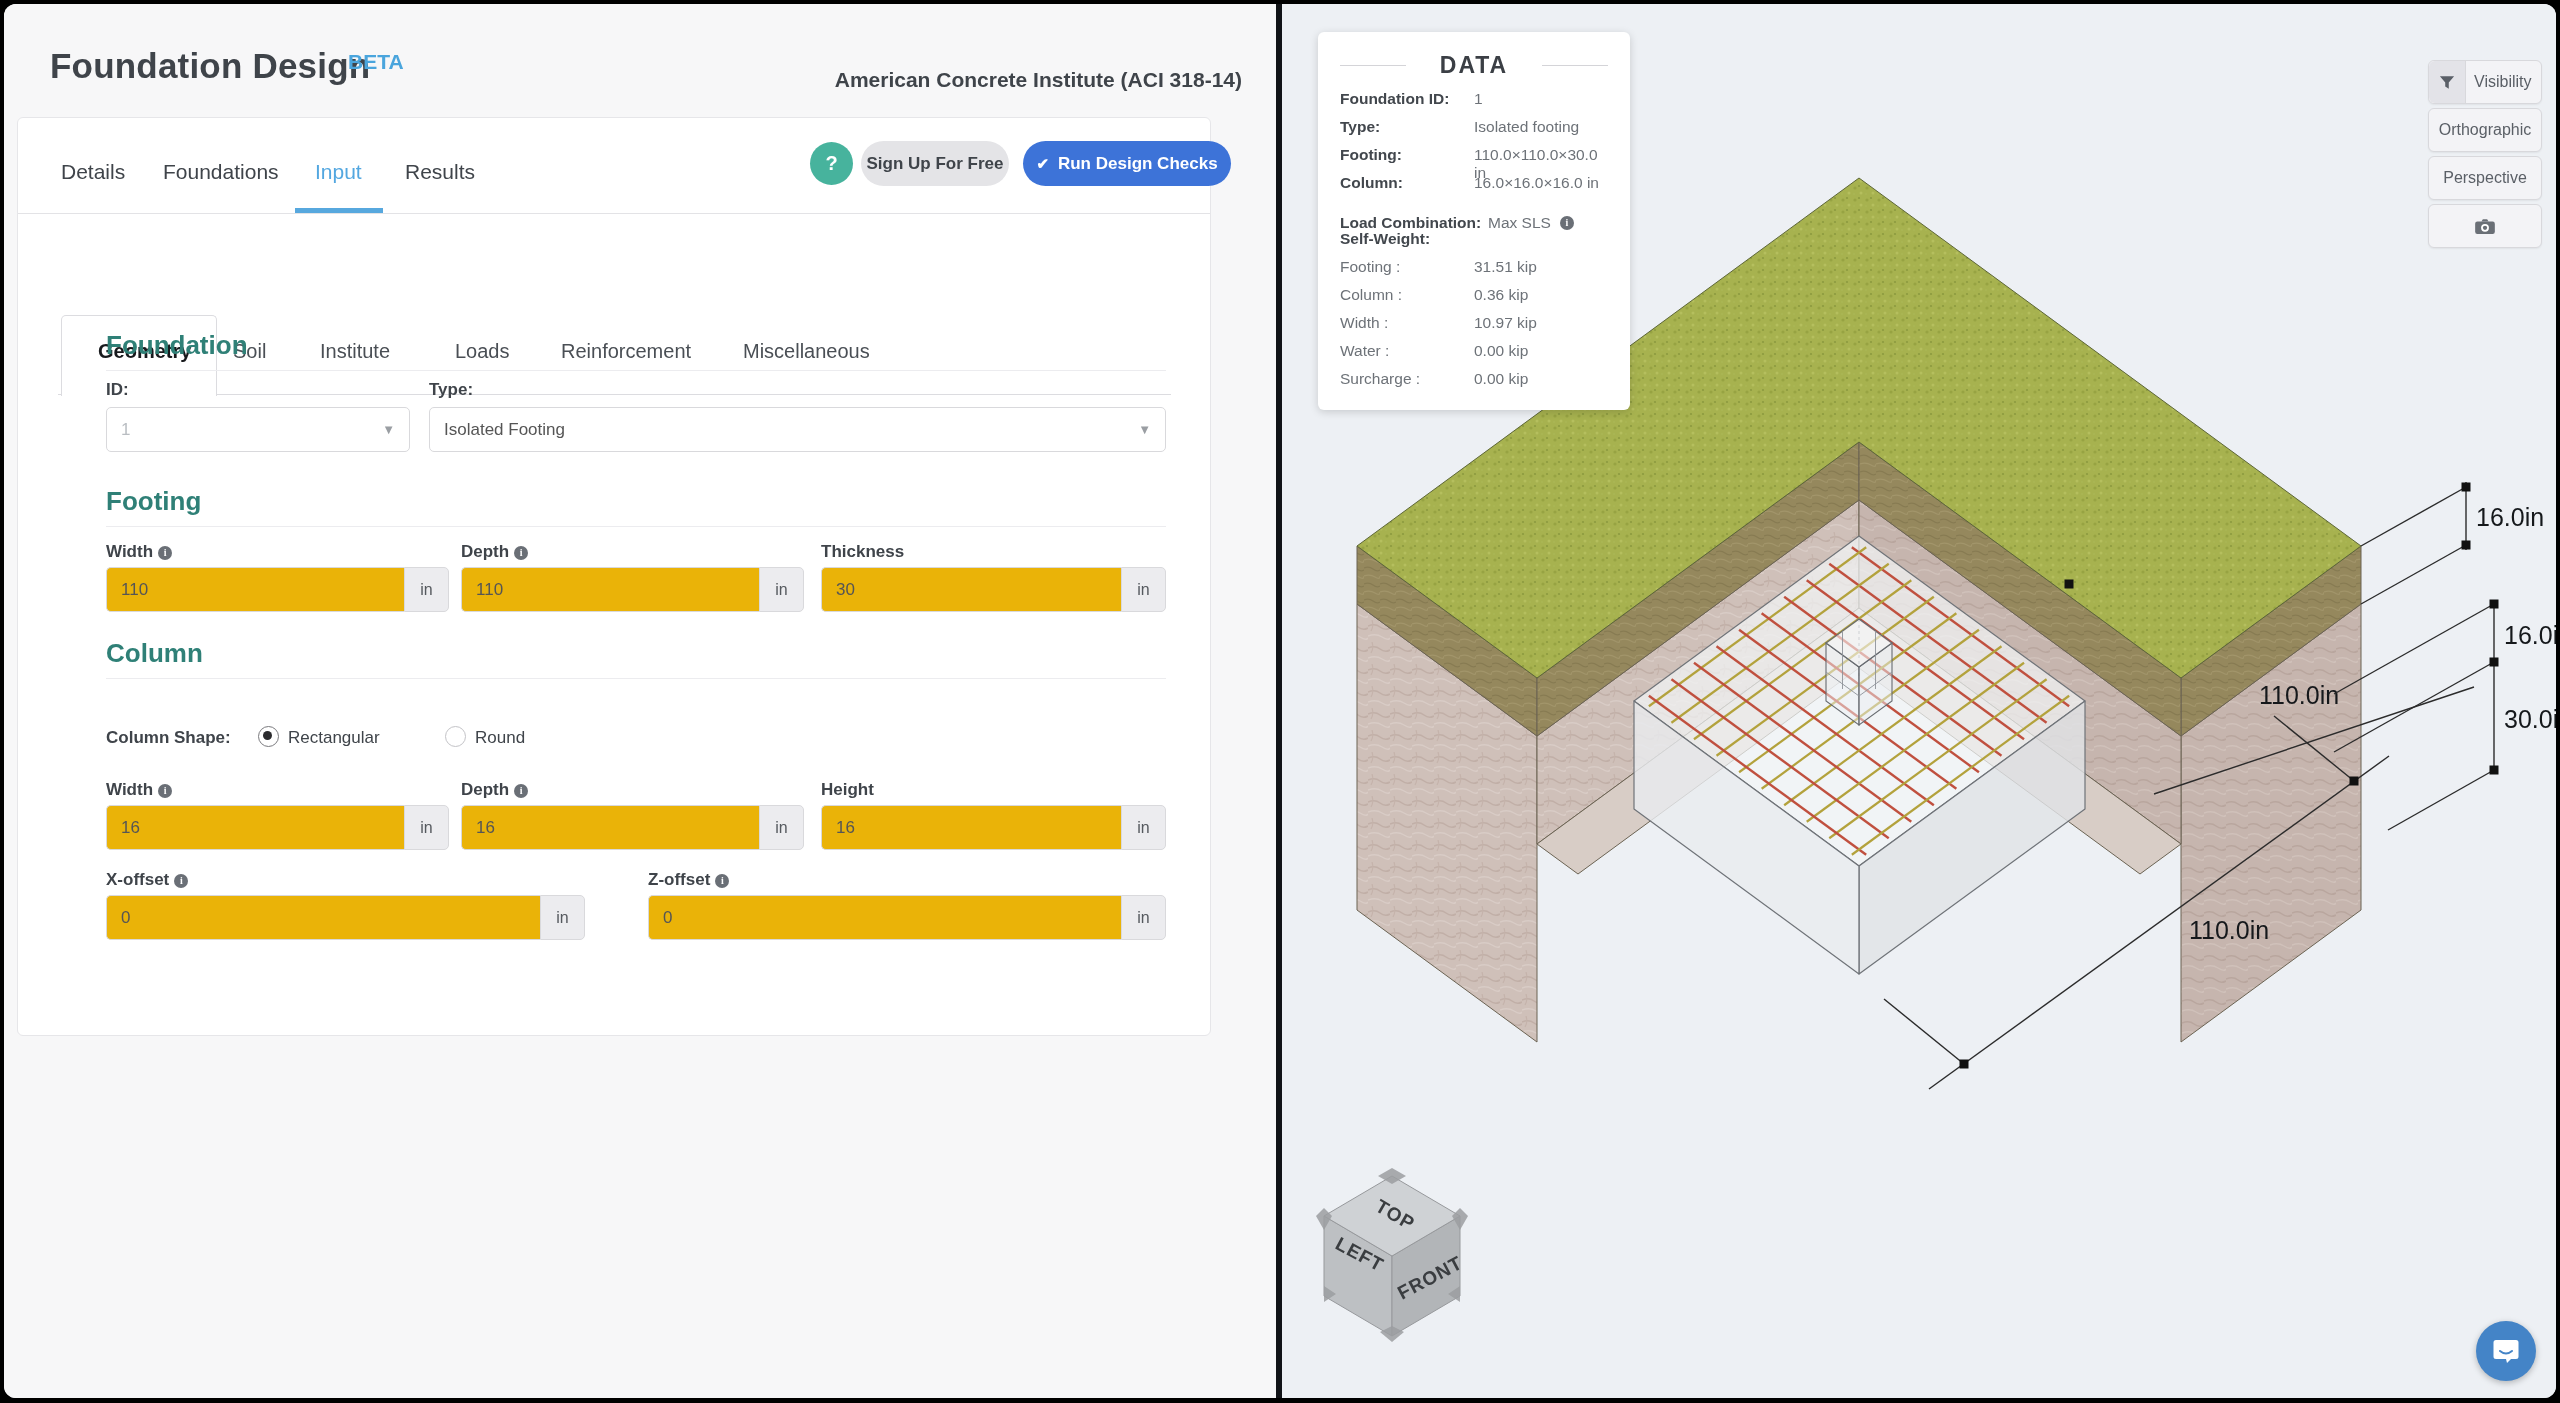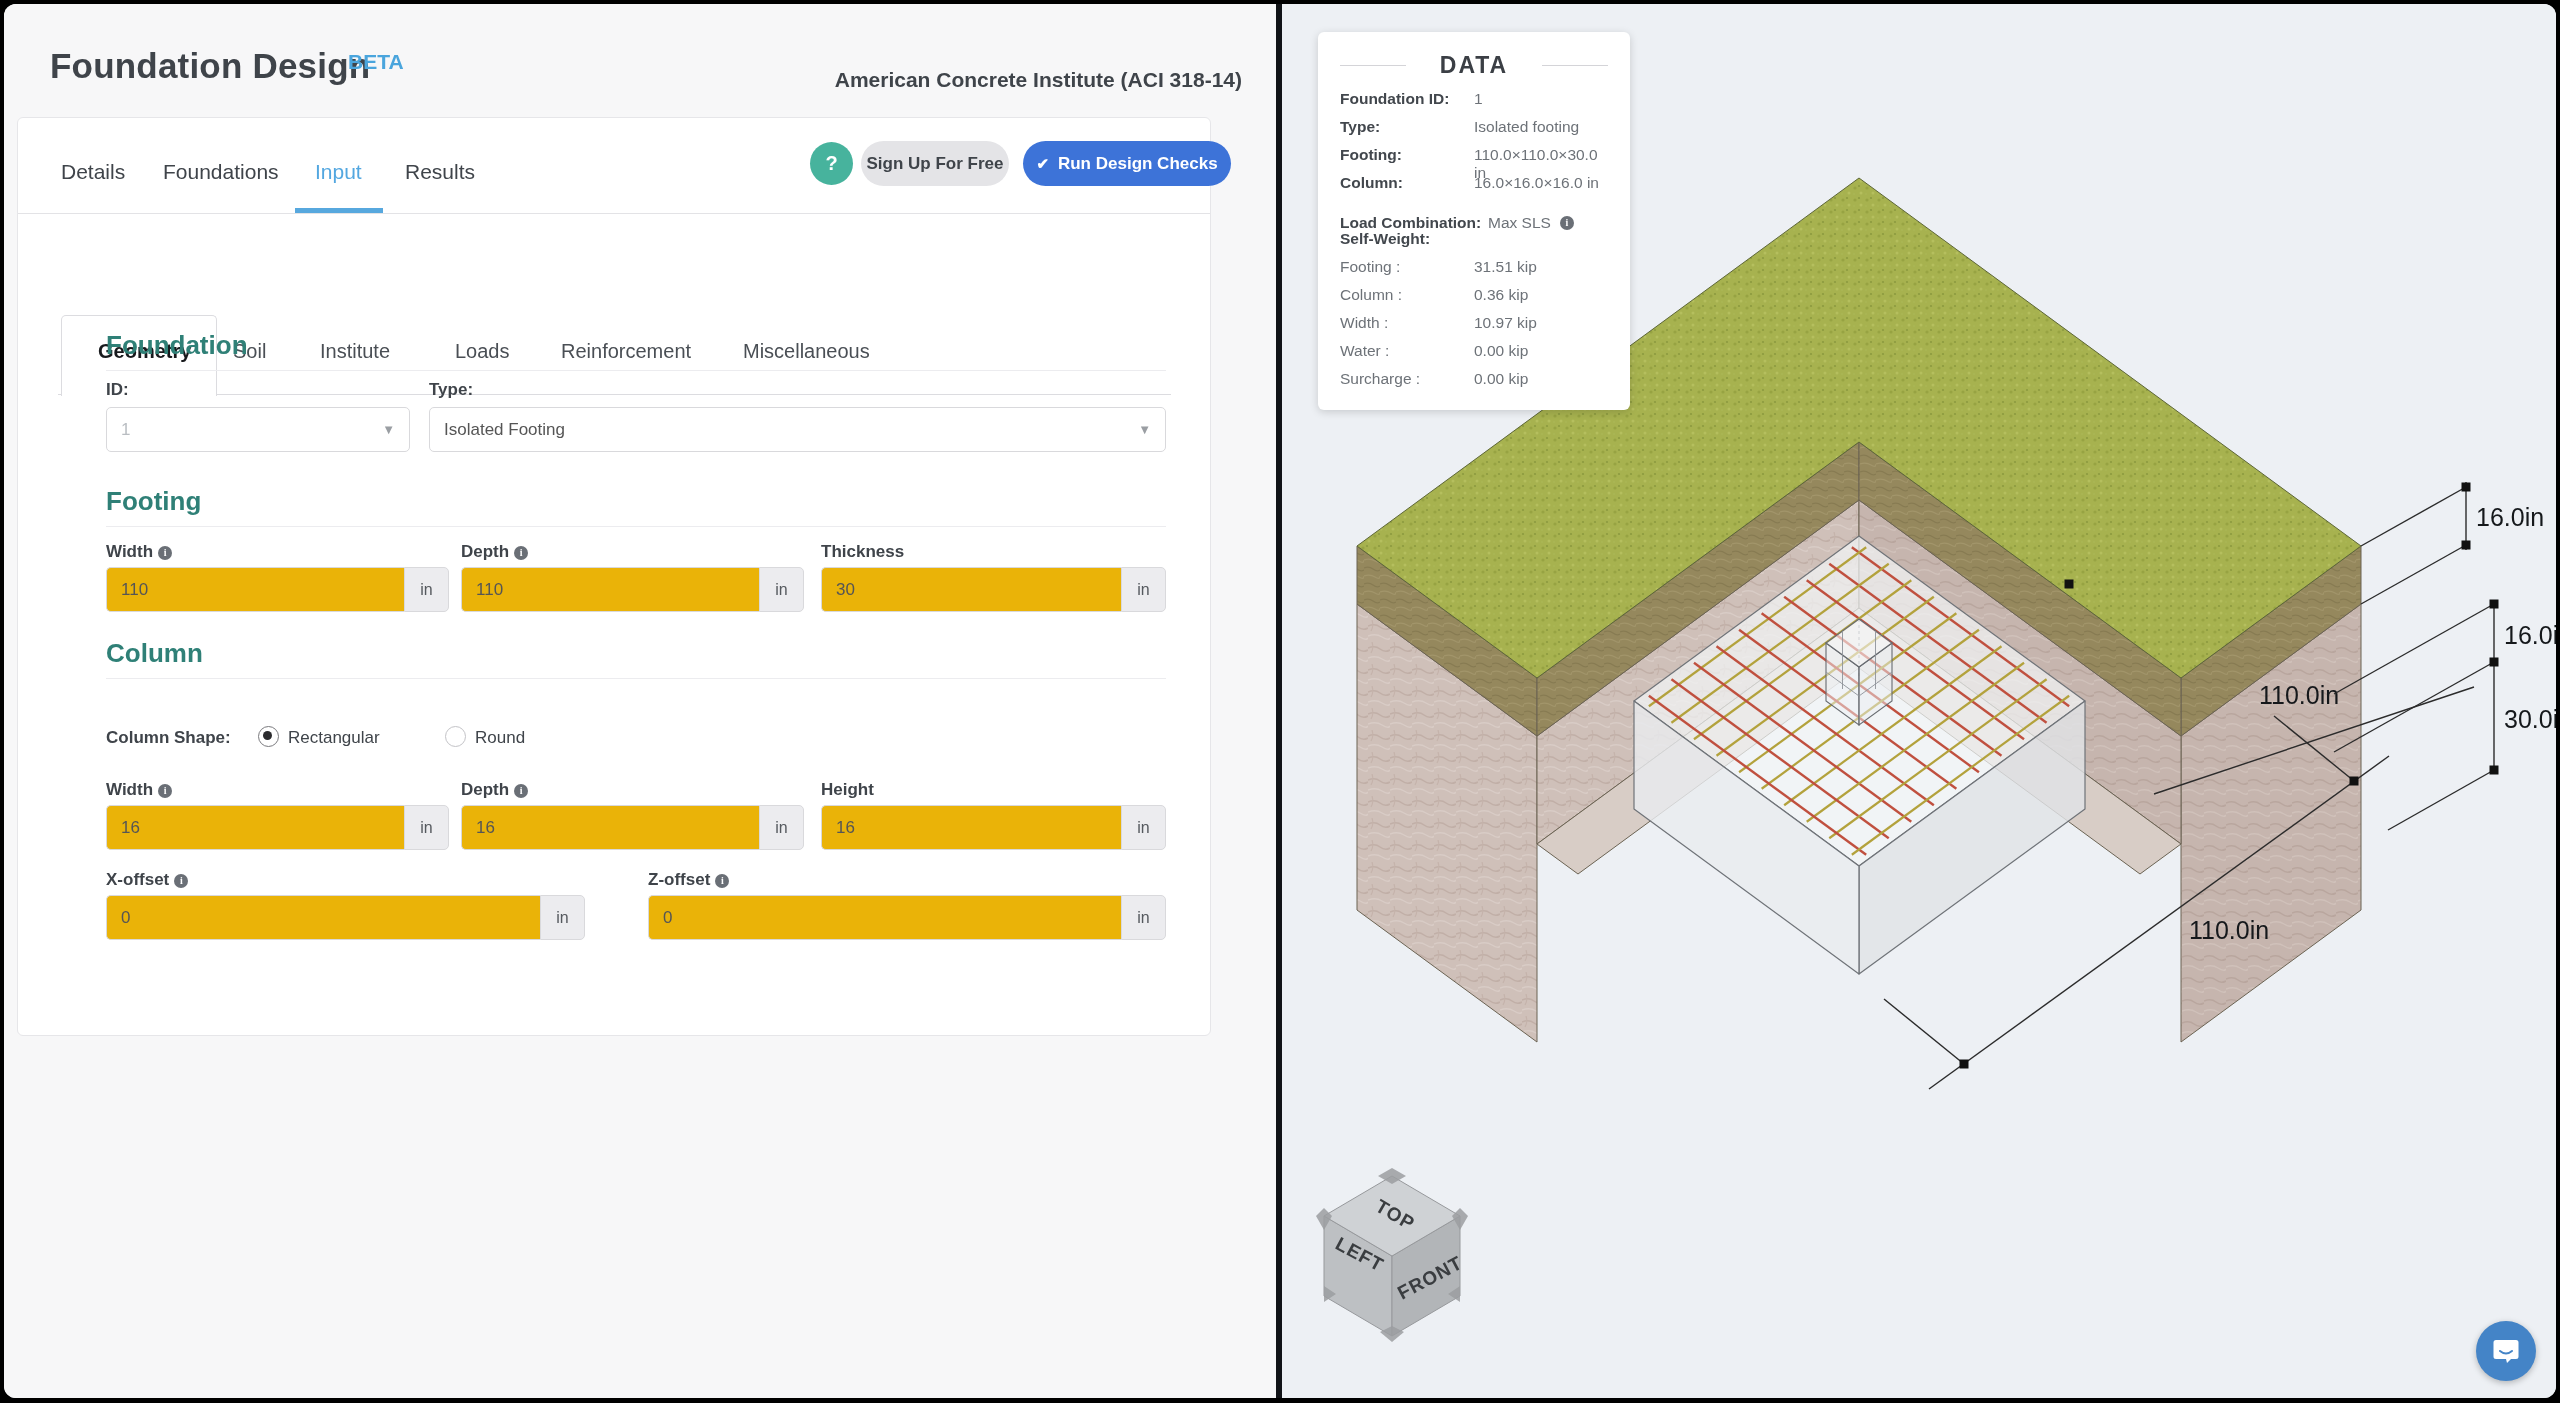--- a/index.html
+++ b/index.html
@@ -355,20 +355,40 @@
     <div class="dp-row" style="top:310px">
         <span class="lab soft">Water :</span>
         <span class="val">0.00 kip</span>
       </div>
     <div class="dp-row" style="top:338px">
         <span class="lab soft">Surcharge :</span>
         <span class="val">0.00 kip</span>
       </div>
   </div>
 
+  <div class="view-btns">
+    <div class="vbtn visibility">
+      <span class="icon-seg">
+        <svg width="16" height="15" viewBox="0 0 18 16">
+            <path d="M1 1h16l-6 7v7l-4-2.6V8z" fill="#5b6068"></path>
+          </svg>
+      </span>
+      <span>Visibility</span>
+    </div>
+    <div class="vbtn">Orthographic</div>
+    <div class="vbtn">Perspective</div>
+    <div class="vbtn">
+      <svg width="22" height="17" viewBox="0 0 24 19">
+        <rect x="1" y="4" width="22" height="14" rx="2.5" fill="#6a6f76"></rect>
+        <path d="M8 4l1.6-2.6h4.8L16 4z" fill="#6a6f76"></path>
+        <circle cx="12" cy="11" r="4.4" fill="#fff"></circle>
+        <circle cx="12" cy="11" r="2.4" fill="#6a6f76"></circle>
+      </svg>
+    </div>
+  </div>
 
   <div class="chat-fab">
     <svg width="30" height="30" viewBox="0 0 30 30">
       <path d="M5 4h20a2.5 2.5 0 0 1 2.5 2.5v14A2.5 2.5 0 0 1 25 23h-5l-4 4-1-4H5a2.5 2.5 0 0 1-2.5-2.5v-14A2.5 2.5 0 0 1 5 4z" fill="#fff"></path>
       <path d="M9 15 q6 5 12 0" stroke="#4484c7" stroke-width="2" fill="none" stroke-linecap="round"></path>
     </svg>
   </div>
 
 </div>
 

